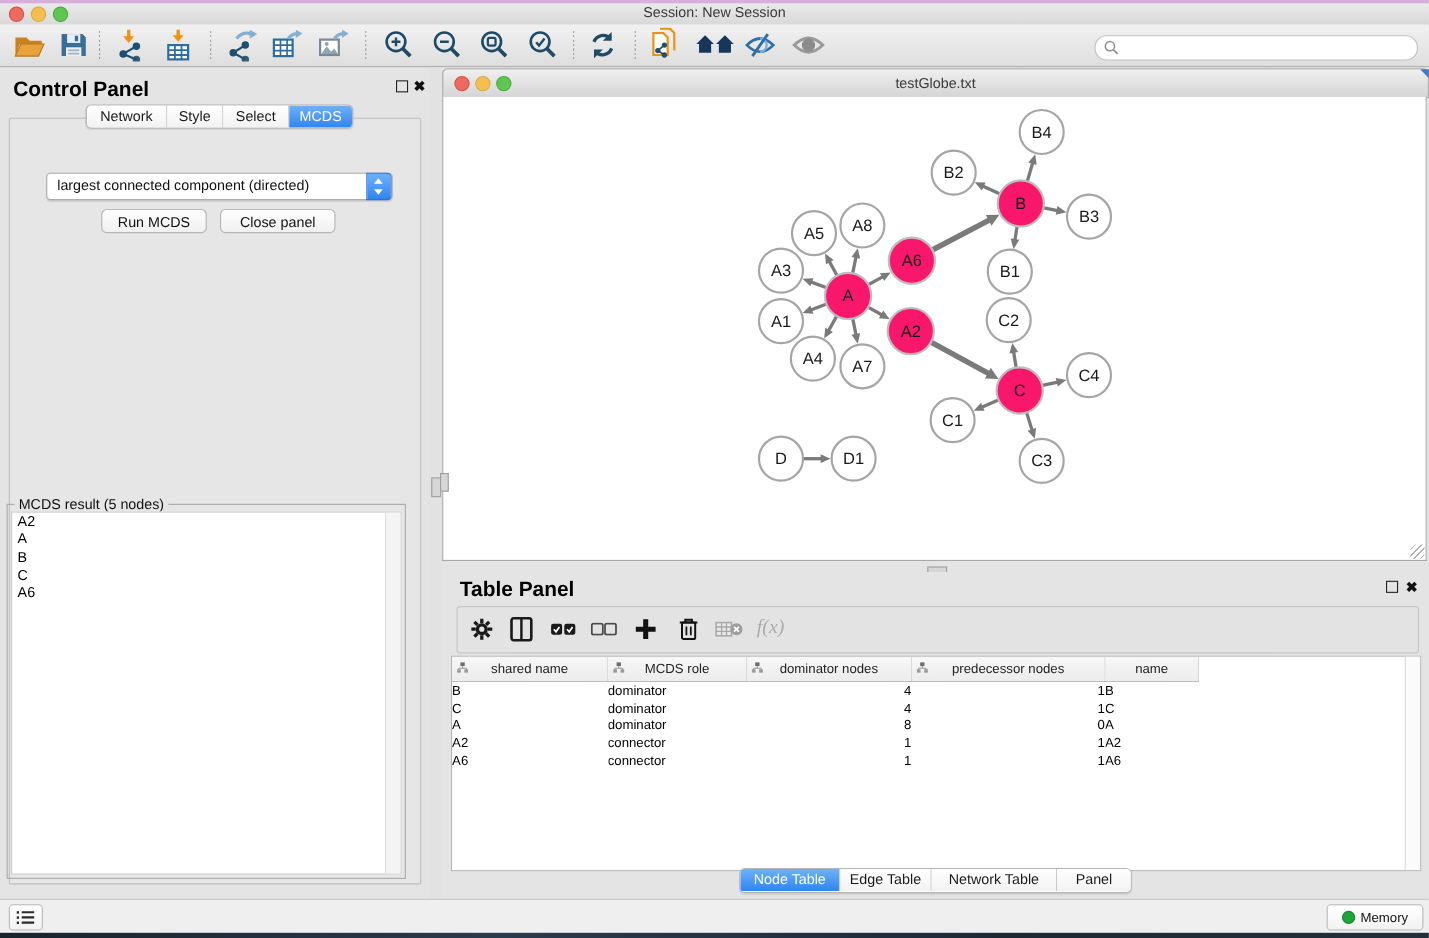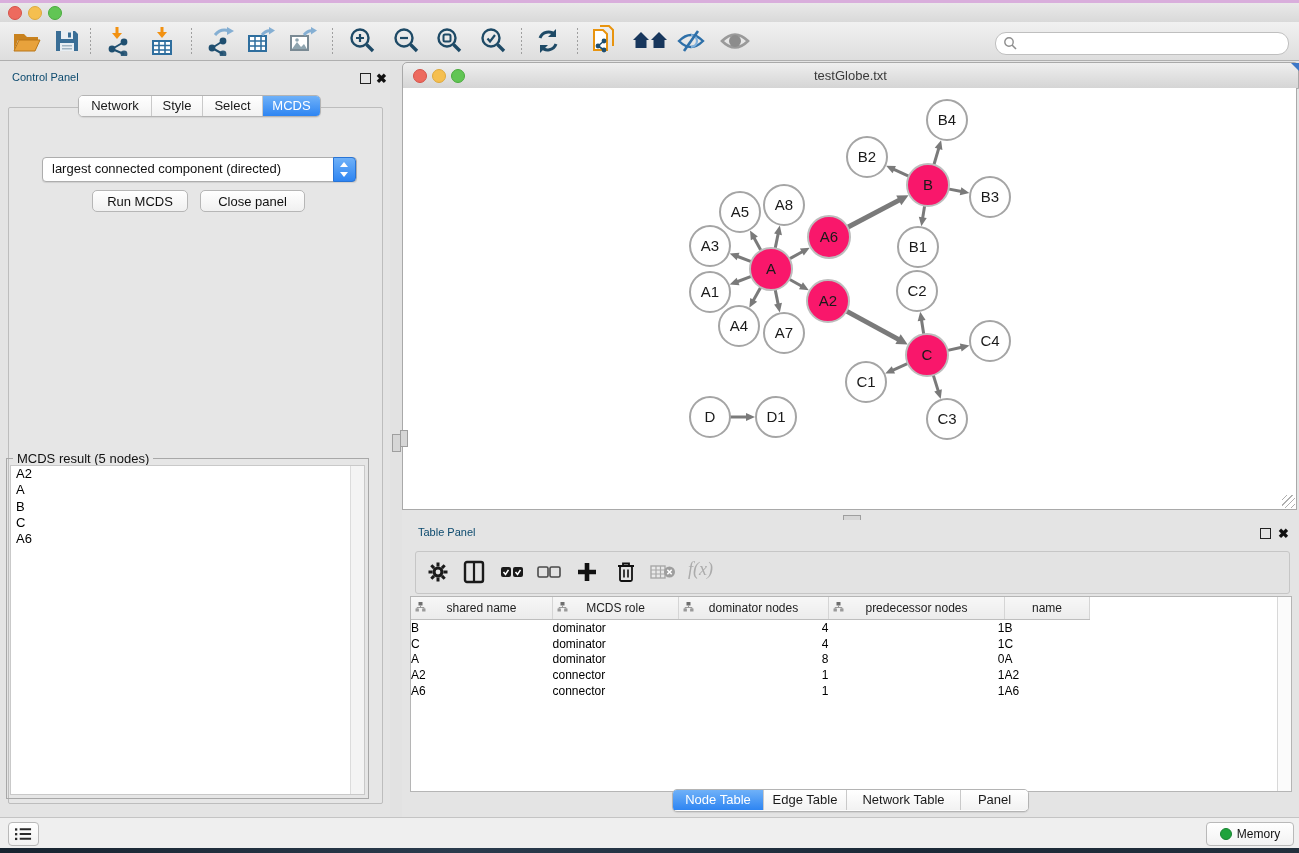--- a/index.html
+++ b/index.html
@@ -15,21 +15,21 @@
   .win-title{position:absolute;top:3px;left:0;width:100%;text-align:center;font-size:13px;color:#3A3A3A;}
   
   .toolbar{left:0;top:22px;width:1299px;height:38px;background:linear-gradient(#F1F1F1,#DEDEDE);border-bottom:1px solid #AFAFAF;}
   .tbtn{position:absolute;top:3px;width:34px;height:32px;background:none;border:none;padding:0;margin:0;display:flex;align-items:center;justify-content:center;cursor:default;}
   .tsep{position:absolute;top:6px;width:1px;height:26px;background-image:repeating-linear-gradient(#9F9F9F 0 2px,transparent 2px 4px);}
   .searchbox{position:absolute;left:995px;top:10px;width:292px;height:21px;background:#fff;border:1px solid #BFBFBF;border-radius:11px;}
   .searchbox input{position:absolute;left:26px;top:1px;width:255px;height:17px;border:none;outline:none;font-size:12px;background:transparent;}
   .searchbox svg{position:absolute;left:7px;top:3px;}
   
   .control-panel{left:0;top:62px;width:390px;height:755px;background:#E4E4E4;}
-  .panel-title{font-size:11px;color:#0c4a6e;}
+  .panel-title{font-size:19px;color:#000000;font-weight:bold;}
   .mini-float{width:9px;height:9px;border:1.5px solid #222;display:inline-block;}
   .mini-close{font-size:13px;font-weight:bold;color:#111;line-height:9px;}
   .cp-box{position:absolute;left:8px;top:45px;width:373px;height:695px;border:1px solid #BDBDBD;border-radius:2px;background:#E6E6E6;}
   .segtabs{position:absolute;display:flex;height:20px;border:1px solid #B4B4B4;border-radius:5px;overflow:hidden;background:#FCFCFC;box-shadow:0 1px 1px rgba(0,0,0,.08);}
   .seg{height:20px;line-height:20px;font-size:13px;color:#1A1A1A;text-align:center;border-right:1px solid #C9C9C9;background:linear-gradient(#FFFFFF,#F2F2F2);}
   .seg:last-child{border-right:none;}
   .seg.active{background:linear-gradient(#6FB1F8,#2E85F2);color:#fff;}
   .opt-label{position:absolute;left:0;top:76px;width:100%;text-align:center;font-size:13px;font-weight:600;color:#111;}
   .dropdown{position:absolute;left:42px;top:95px;width:313px;height:23px;background:#fff;border:1px solid #ADADAD;border-radius:4px;box-shadow:0 1px 1px rgba(0,0,0,.1);}
   .dropdown .dtext{position:absolute;left:9px;top:3px;font-size:13px;color:#111;}
@@ -75,20 +75,21 @@
   .desktop-strip{left:0;top:848px;width:1299px;height:5px;background:linear-gradient(90deg,#17232F,#2A3B4D 35%,#1B2937 70%,#222F3C);}
 </style>
 </head>
 <body>
 
 <div class="abs titlebar">
   <div class="pinkline"></div>
   <span class="tl-dot dot-red" style="left:8px;"></span>
   <span class="tl-dot dot-yellow" style="left:28px;"></span>
   <span class="tl-dot dot-green" style="left:48px;"></span>
+  <div class="win-title">Session: New Session</div>
 </div>
 
 <div class="abs toolbar">
   <button class="tbtn" style="left:10px;">
     <svg width="30" height="28" viewBox="0 0 30 28">
       <path fill="#C9821E" d="M2 24 V7 h10 l3 3 h11 v3 H6 z"></path>
       <path fill="#E8A23C" stroke="#B97718" stroke-width="1" d="M2 24 l5-11 h21 l-5 11 z"></path>
     </svg>
   </button>
   <button class="tbtn" style="left:50px;">

